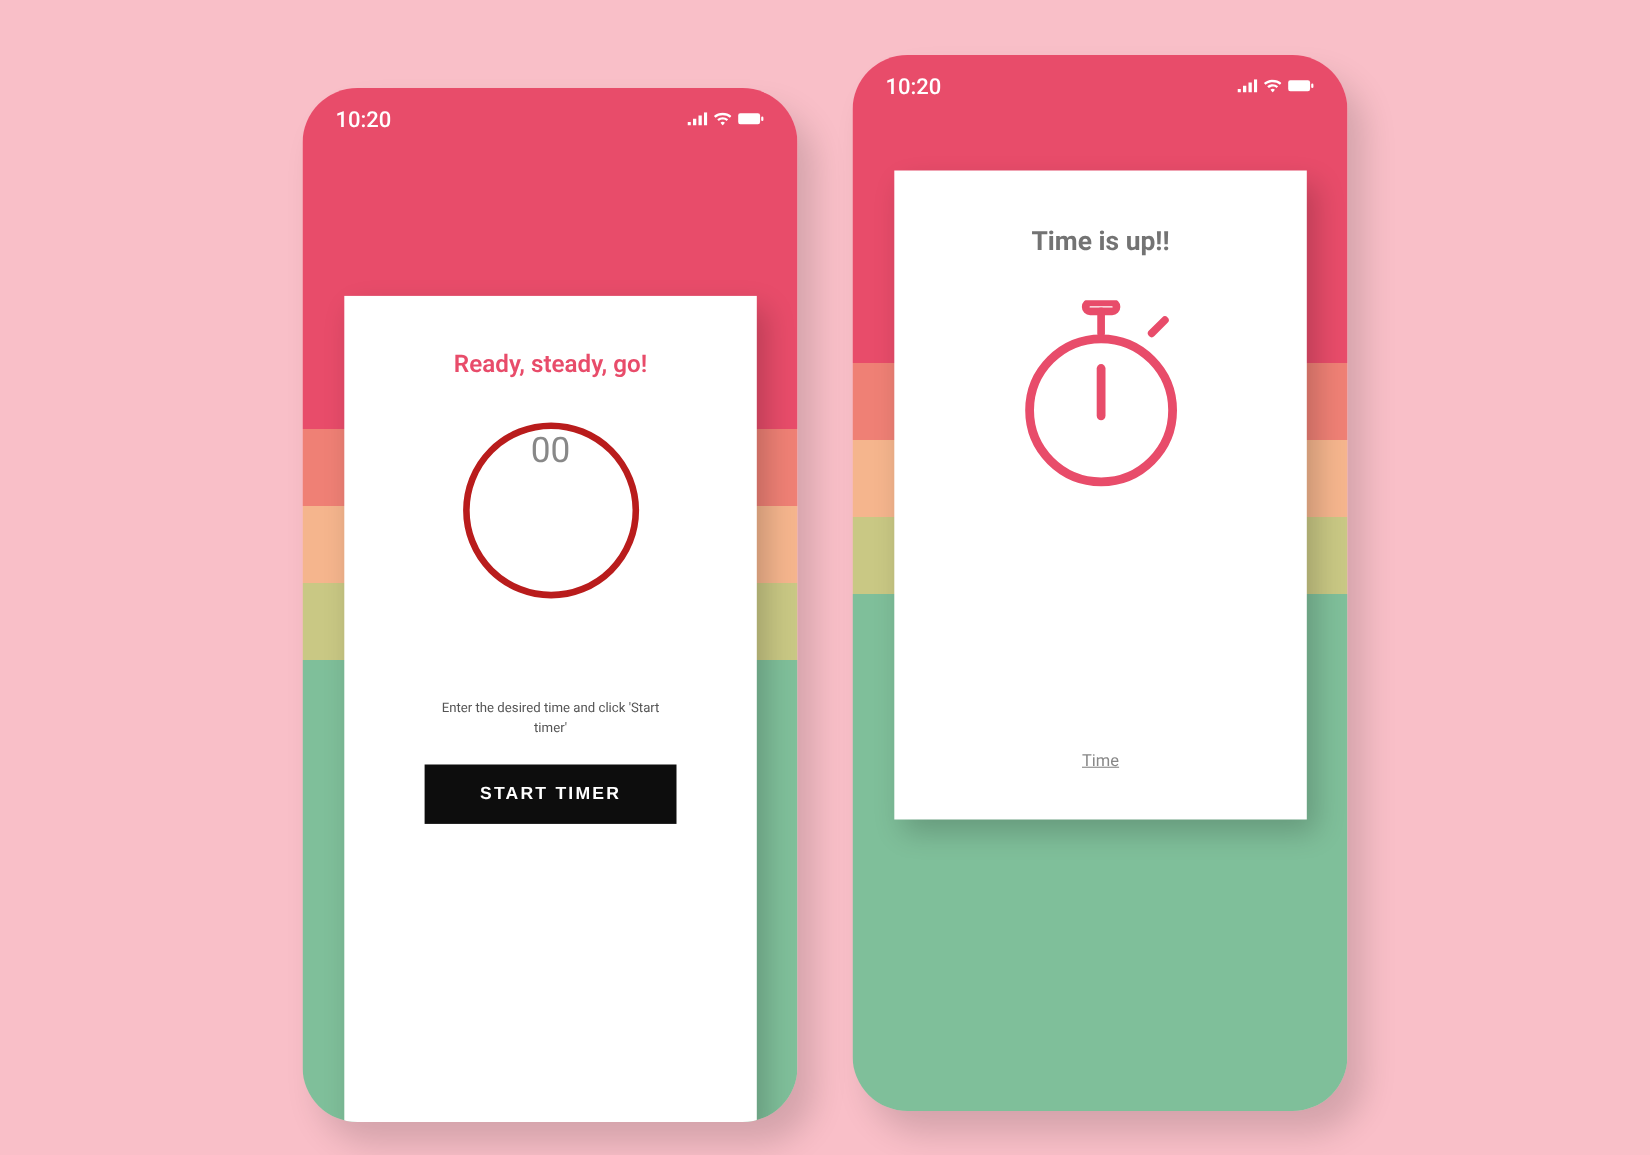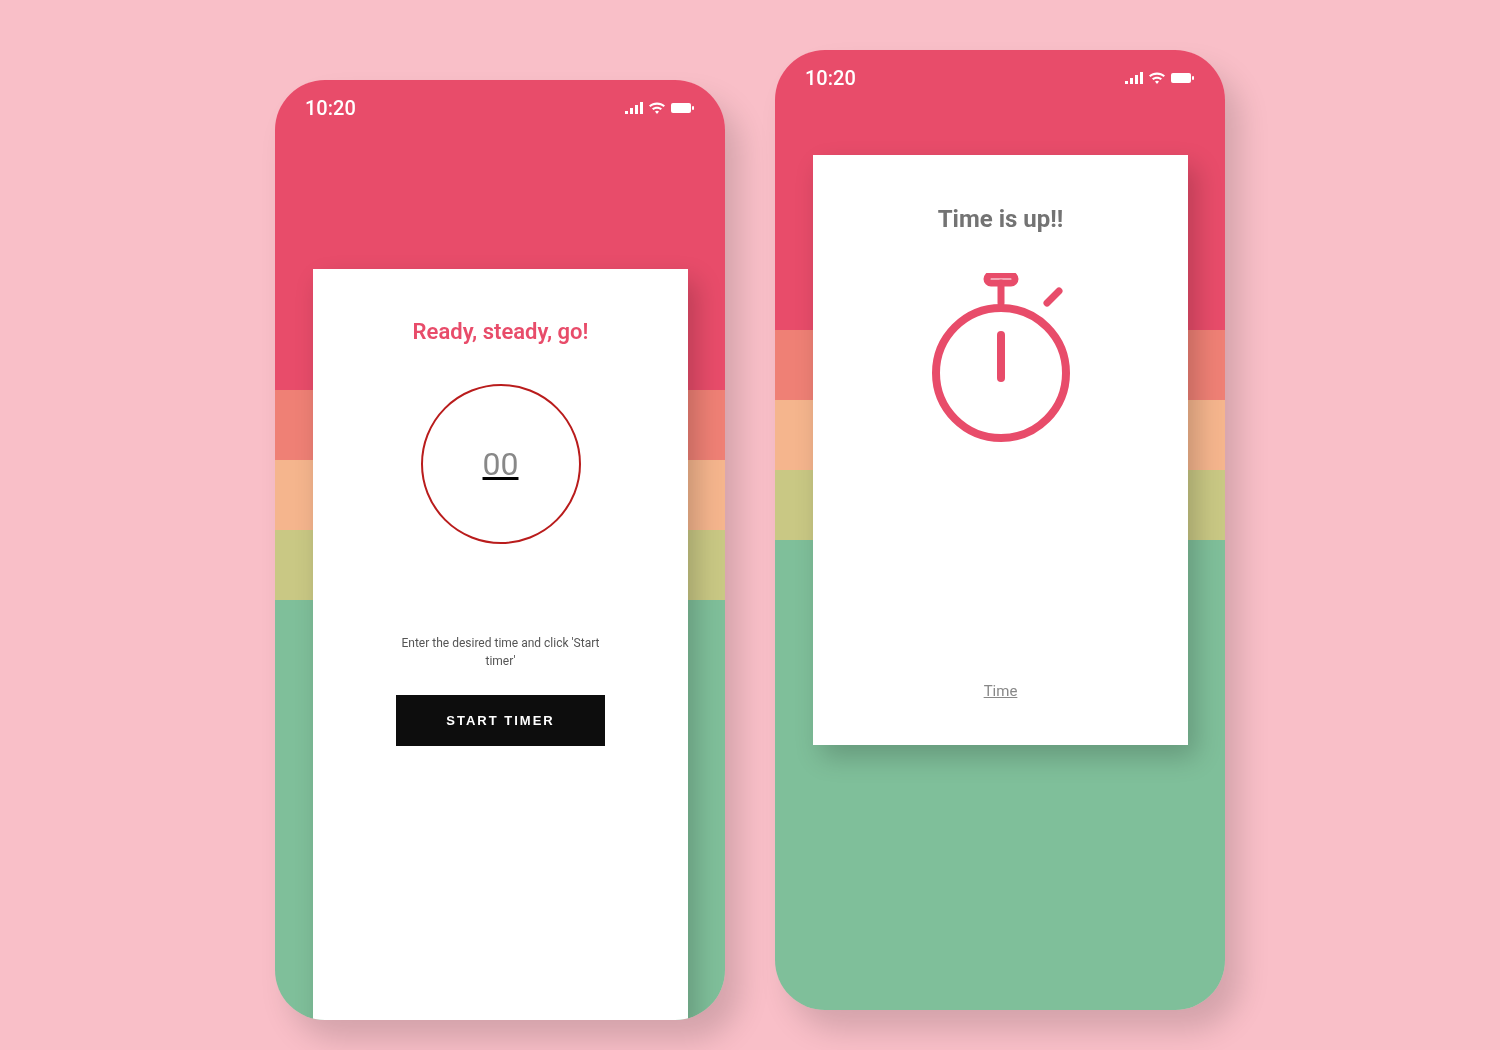--- a/index.html
+++ b/index.html
@@ -95,47 +95,46 @@
     }
     .card-title-2 {
       color: #737373;
       font-size: 24px;
       font-weight: 700;
       margin-bottom: 40px;
     }
     .timer-circle {
       width: 160px;
       height: 160px;
-      border: 2px solid #b91c1c;
+      border: 6px solid #b91c1c;
       border-radius: 50%;
       display: flex;
       justify-content: center;
-      align-items: center;
+      align-items: flex-start;
       margin-bottom: 90px;
-      text-decoration: underline;
     }
     .timer-value {
       color: #888;
       font-size: 32px;
       font-weight: 400;
     }
     .instruction {
       color: #555;
       font-size: 12px;
       text-align: center;
       line-height: 1.5;
       margin-bottom: 25px;
       max-width: 200px;
     }
     .start-button {
       background: #0d0d0d;
       color: white;
       border: none;
       padding: 18px 50px;
-      font-size: 13px;
+      font-size: 16px;
       letter-spacing: 2px;
       font-weight: 600;
       cursor: pointer;
     }
     .stopwatch-svg {
       margin-bottom: 50px;
     }
     .back-link {
       color: #888;
       font-size: 15px;

